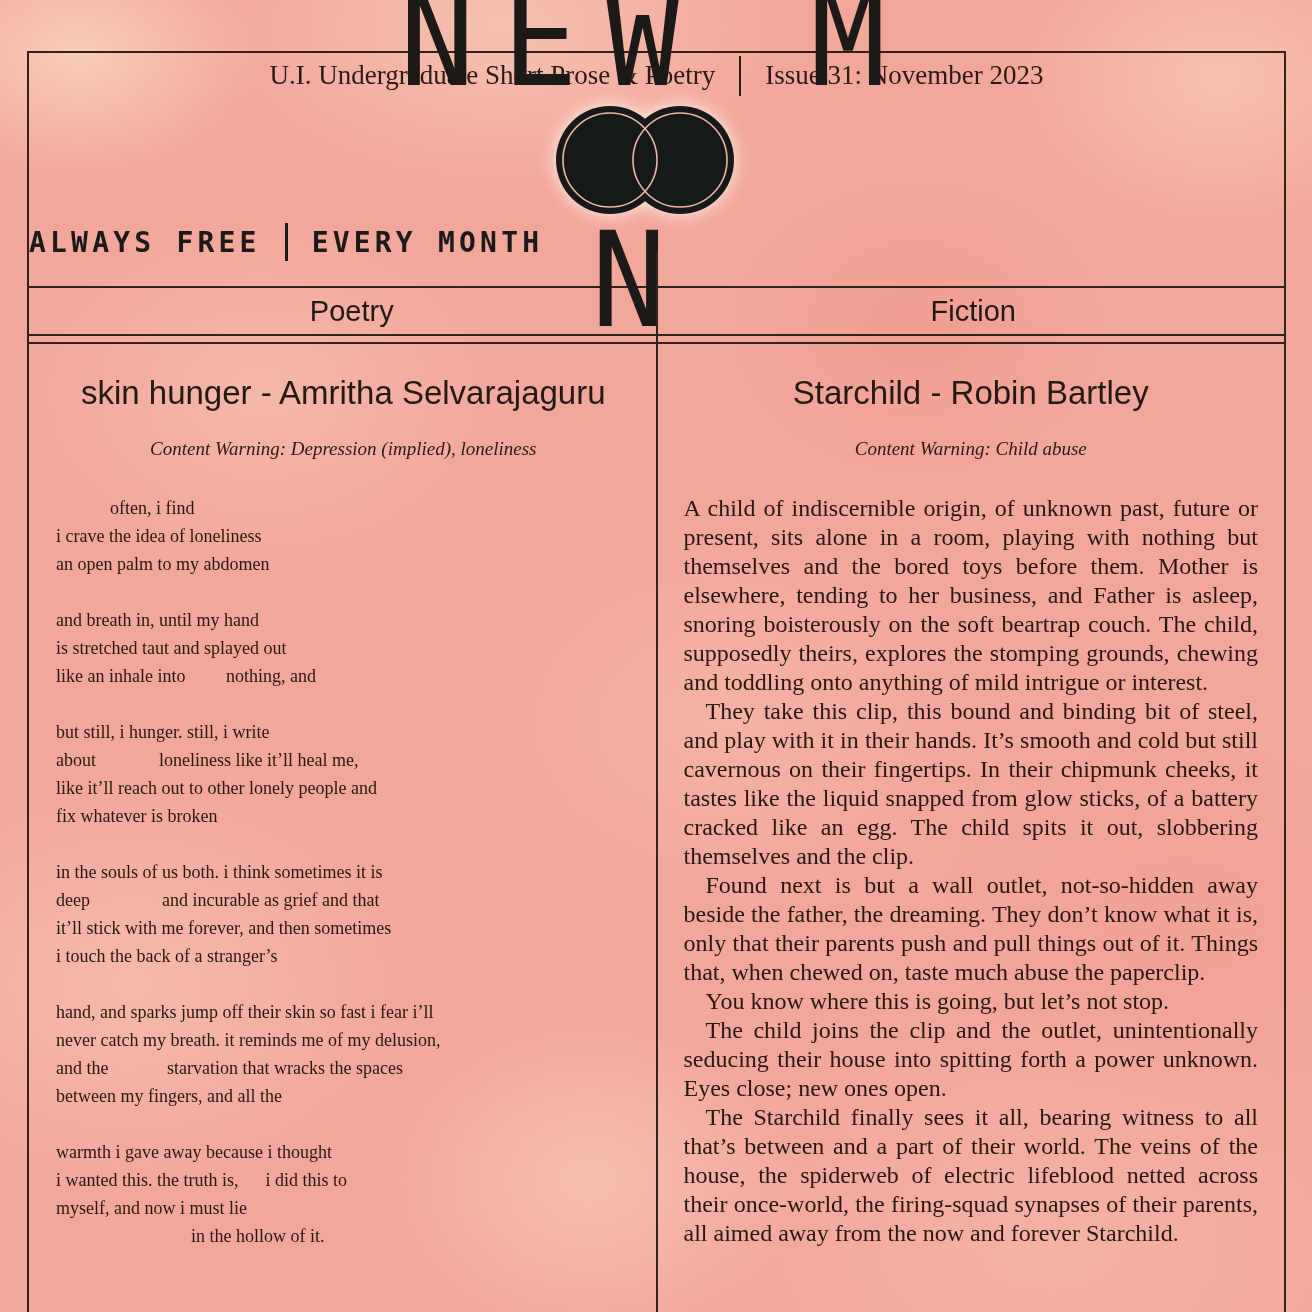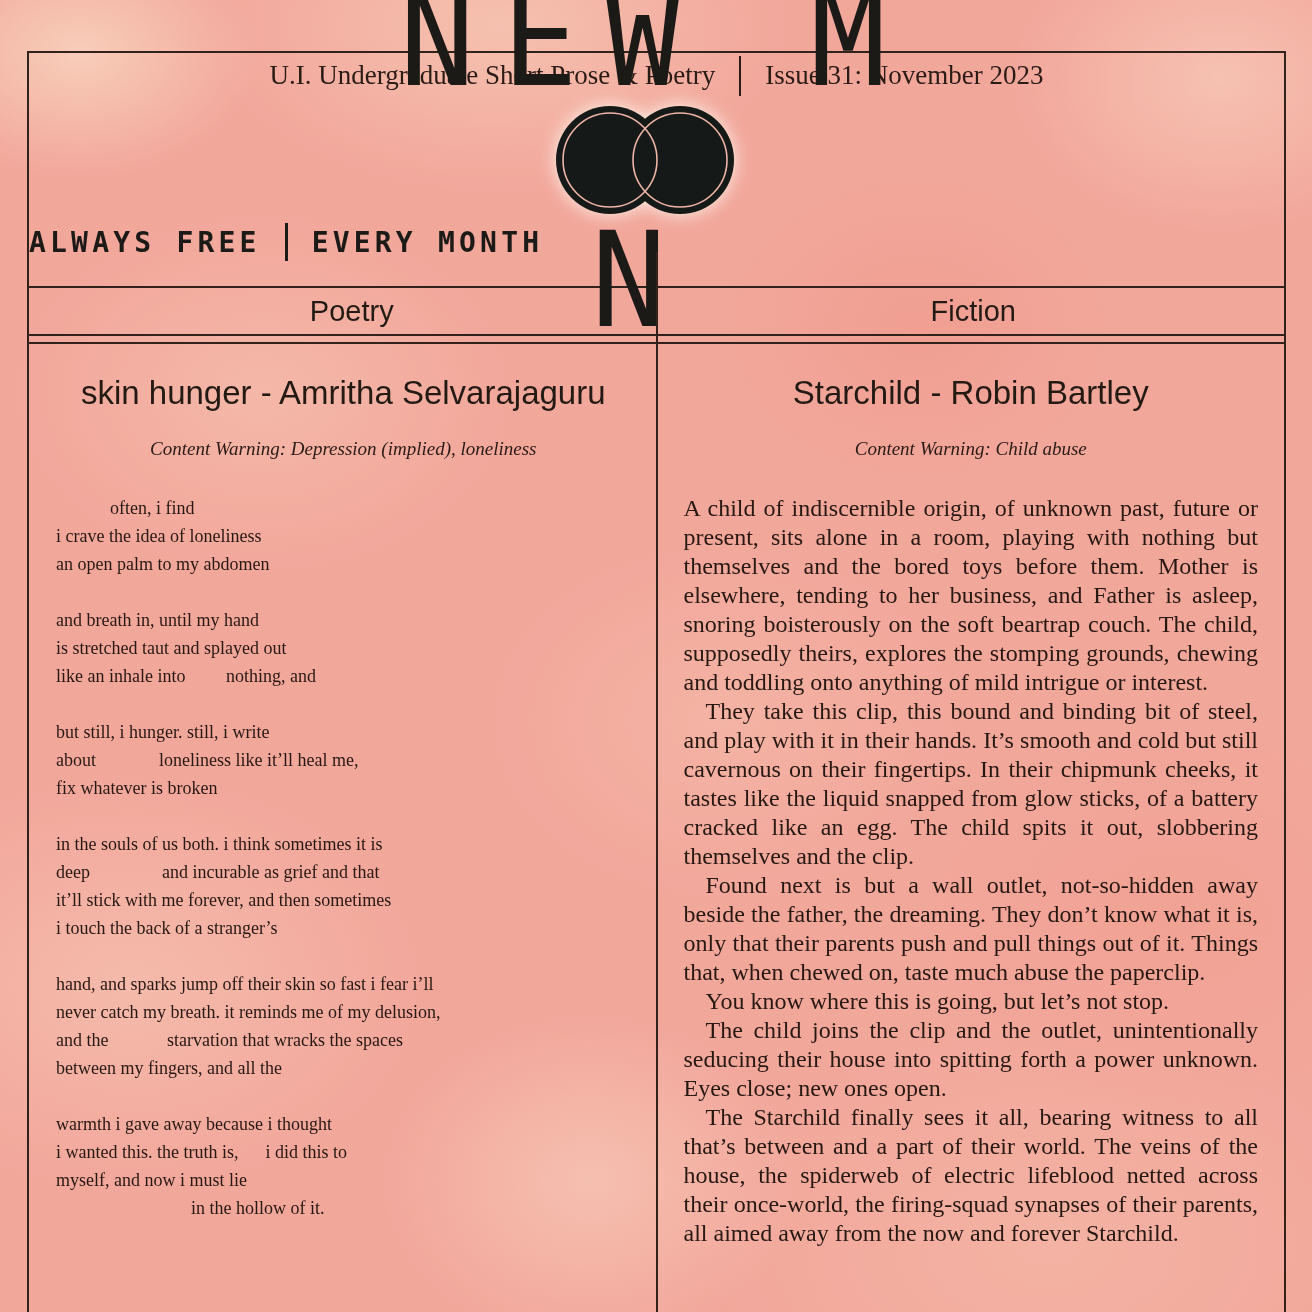--- a/index.html
+++ b/index.html
@@ -138,20 +138,21 @@
               <div class="poem-line">an open palm to my abdomen</div>
             </div>
             <div class="poem-stanza">
               <div class="poem-line">and breath in, until my hand</div>
               <div class="poem-line">is stretched taut and splayed out</div>
               <div class="poem-line">like an inhale into         nothing, and</div>
             </div>
             <div class="poem-stanza">
               <div class="poem-line">but still, i hunger. still, i write</div>
               <div class="poem-line">about              loneliness like it’ll heal me,</div>
+              <div class="poem-line">like it’ll reach out to other lonely people and</div>
               <div class="poem-line">fix whatever is broken</div>
             </div>
             <div class="poem-stanza">
               <div class="poem-line">in the souls of us both. i think sometimes it is</div>
               <div class="poem-line">deep                and incurable as grief and that</div>
               <div class="poem-line">it’ll stick with me forever, and then sometimes</div>
               <div class="poem-line">i touch the back of a stranger’s</div>
             </div>
             <div class="poem-stanza">
               <div class="poem-line">hand, and sparks jump off their skin so fast i fear i’ll</div>

